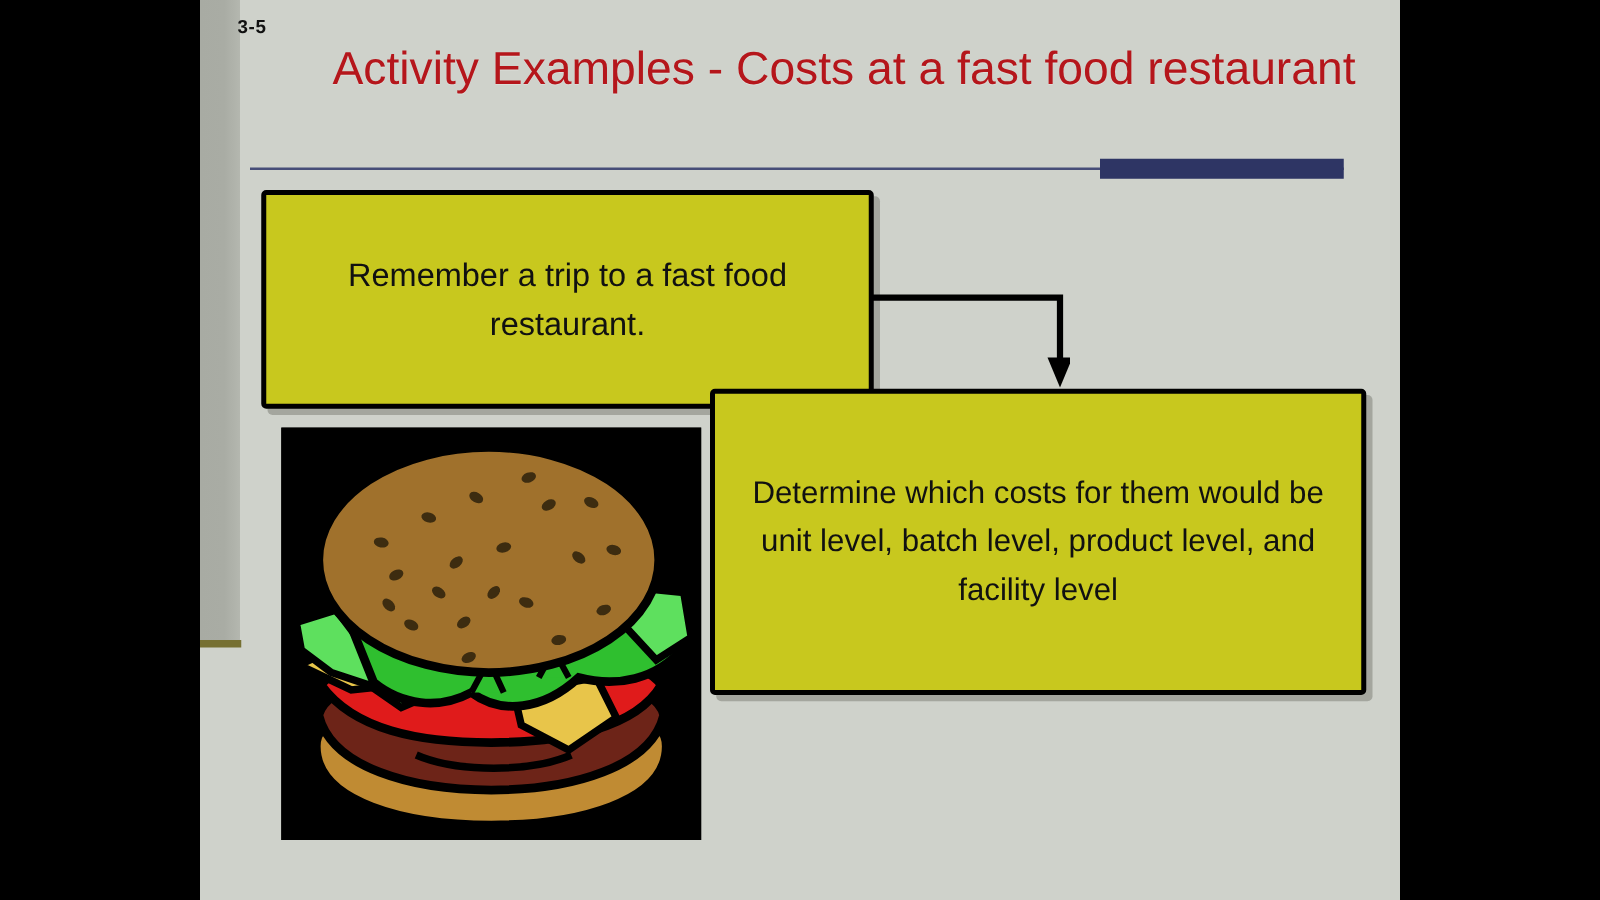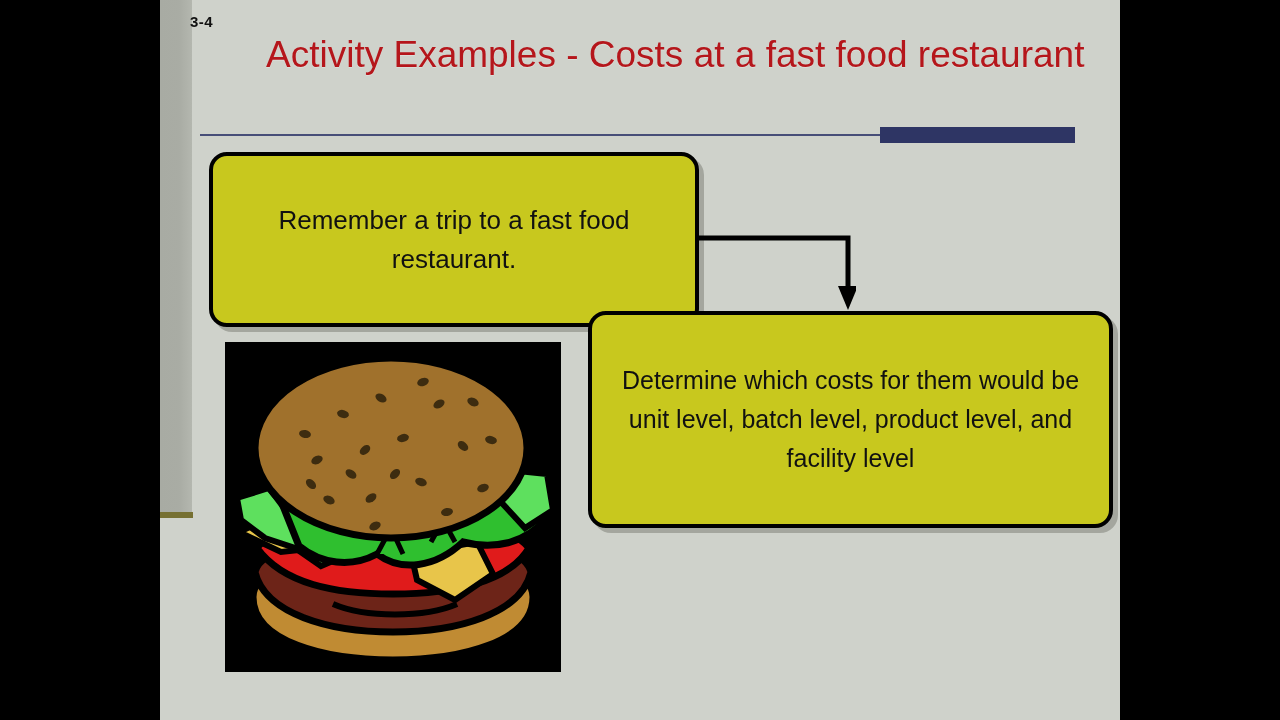--- a/index.html
+++ b/index.html
@@ -90,21 +90,21 @@
     width: 195px;
     height: 16px;
     background: #2e3564;
   }
 
   
   .callout {
     position: absolute;
     background: #c8c81e;
     border: 4px solid #000000;
-    border-radius: 18px;
+    border-radius: 4px;
     box-sizing: border-box;
     display: flex;
     align-items: center;
     justify-content: center;
     text-align: center;
     color: #111111;
     box-shadow: 5px 5px 0 rgba(110,112,105,0.45);
   }
   .callout-text {
     font-size: 26px;
@@ -112,24 +112,24 @@
     padding: 0 18px;
   }
 
   #callout-one {
     left: 49px;
     top: 152px;
     width: 490px;
     height: 175px;
   }
   #callout-two {
-    left: 428px;
+    left: 408px;
     top: 311px;
     width: 525px;
-    height: 217px;
+    height: 245px;
     text-align: center;
   }
   #callout-two .callout-text {
     font-size: 25px;
     line-height: 39px;
   }
 
   
   .connector {
     position: absolute;
@@ -154,21 +154,21 @@
 </head>
 <body>
 
 <div id="screen">
 
   <div id="slide">
 
     <div class="side-band"></div>
     <div class="side-band-foot"></div>
 
-    <div class="slide-number">3-4</div>
+    <div class="slide-number">3-5</div>
 
     <div class="slide-title">Activity Examples - Costs at a fast food restaurant</div>
 
     <div class="title-rule"></div>
     <div class="title-rule-block"></div>
 
     <div class="callout" id="callout-one">
       <div class="callout-text">Remember a trip to a fast food restaurant.</div>
     </div>
 

